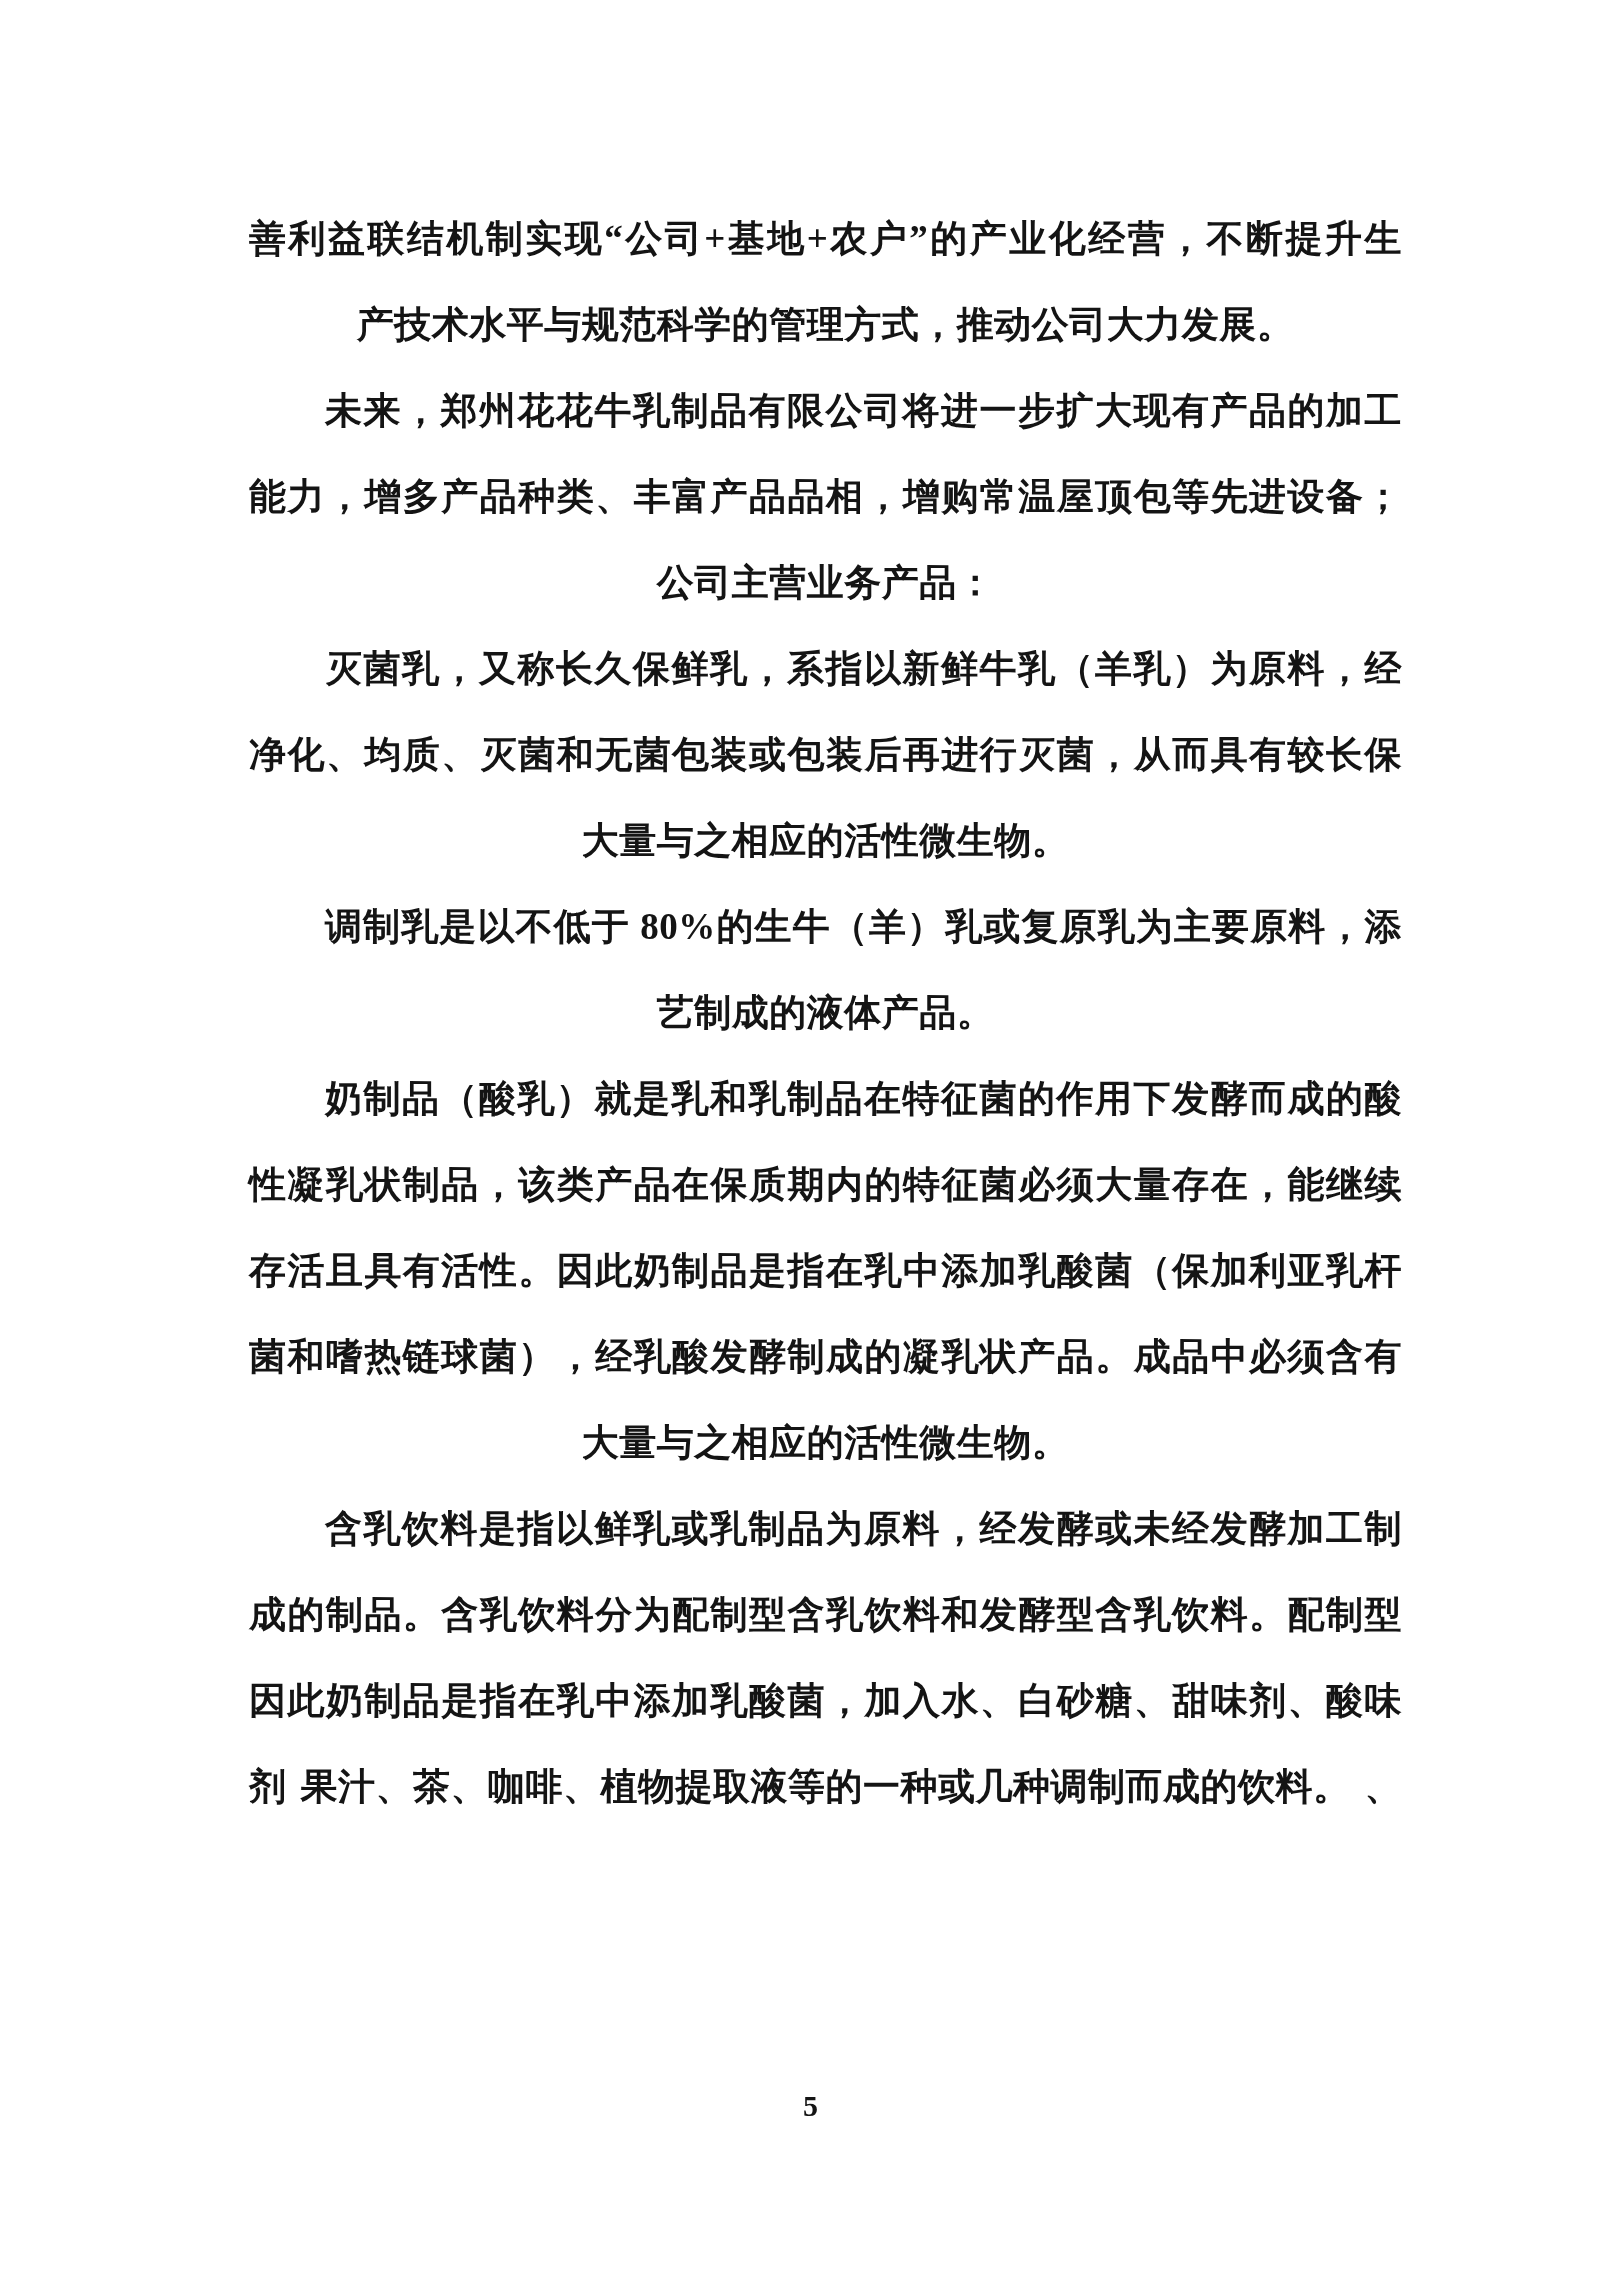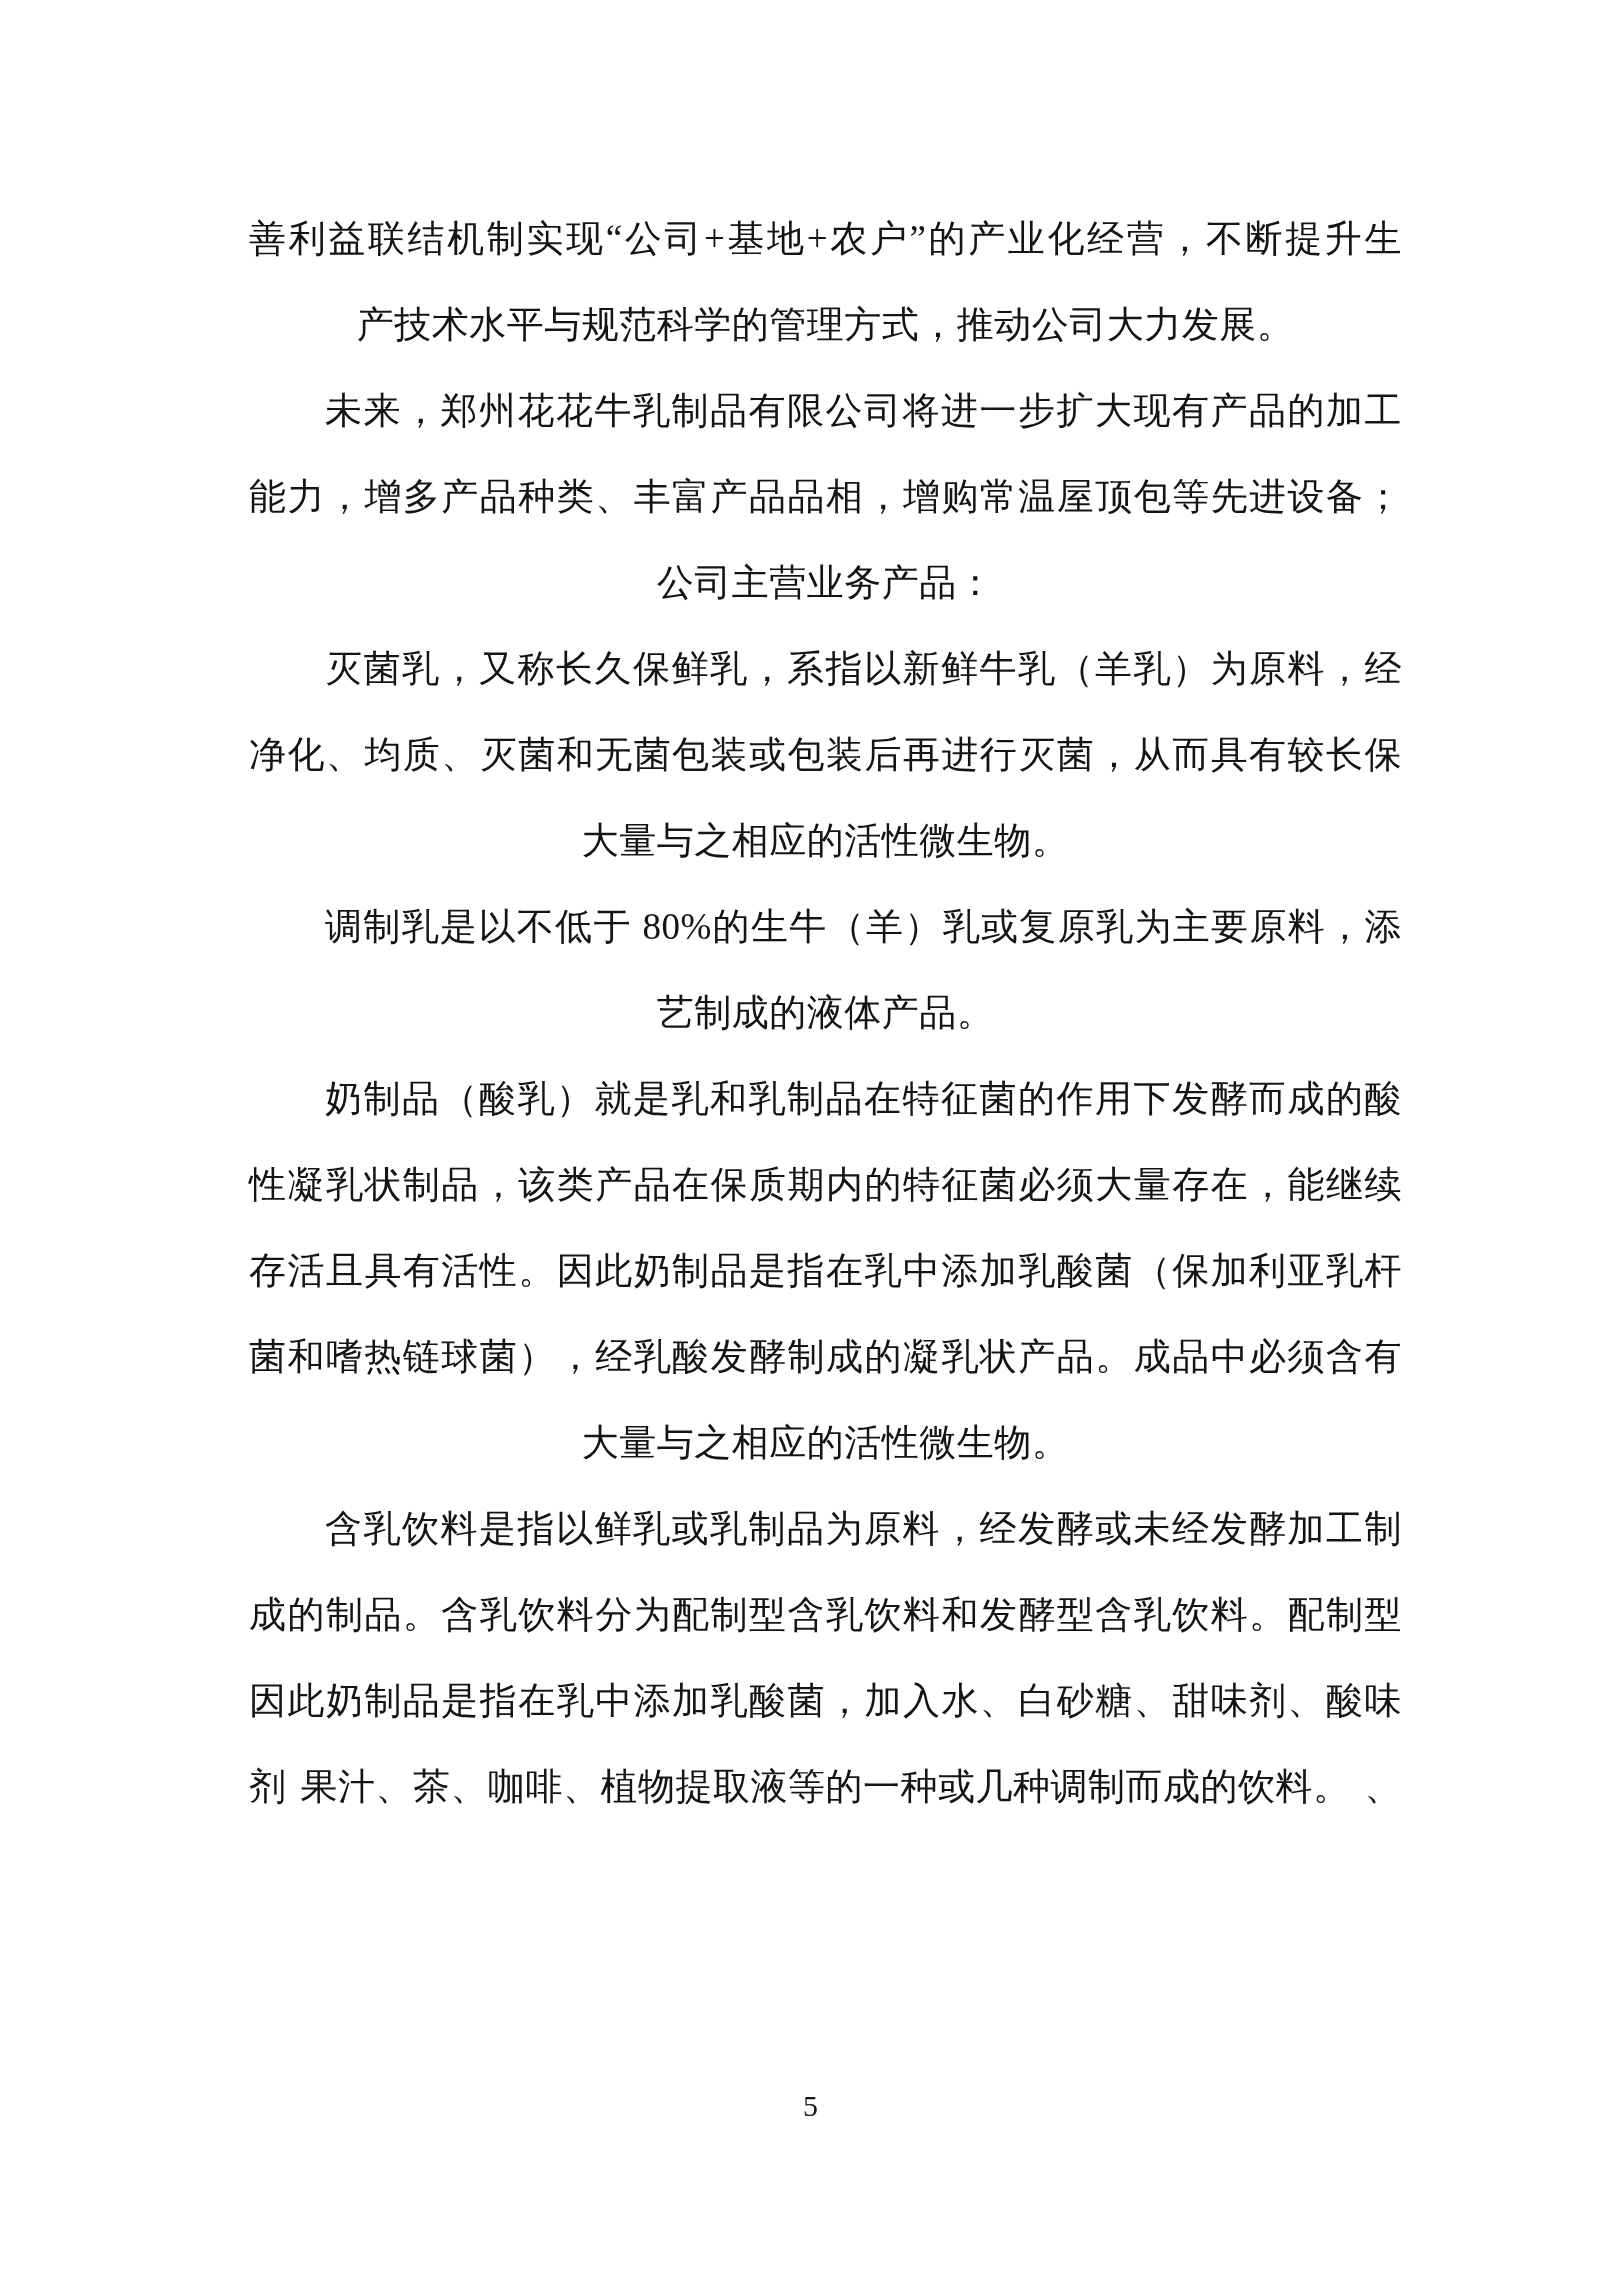--- a/index.html
+++ b/index.html
@@ -9,20 +9,21 @@
     background: #ffffff;
   }
   .page {
     position: relative;
     width: 1621px;
     height: 2293px;
     background: #ffffff;
     overflow: hidden;
     font-family: "Liberation Serif", "DejaVu Serif", serif;
     color: #141414;
+    font-weight: bold;
   }
   .text-block {
     position: absolute;
     left: 249px;
     top: 196px;
     width: 1153px;
   }
   .line {
     font-size: 37px;
     line-height: 86px;

